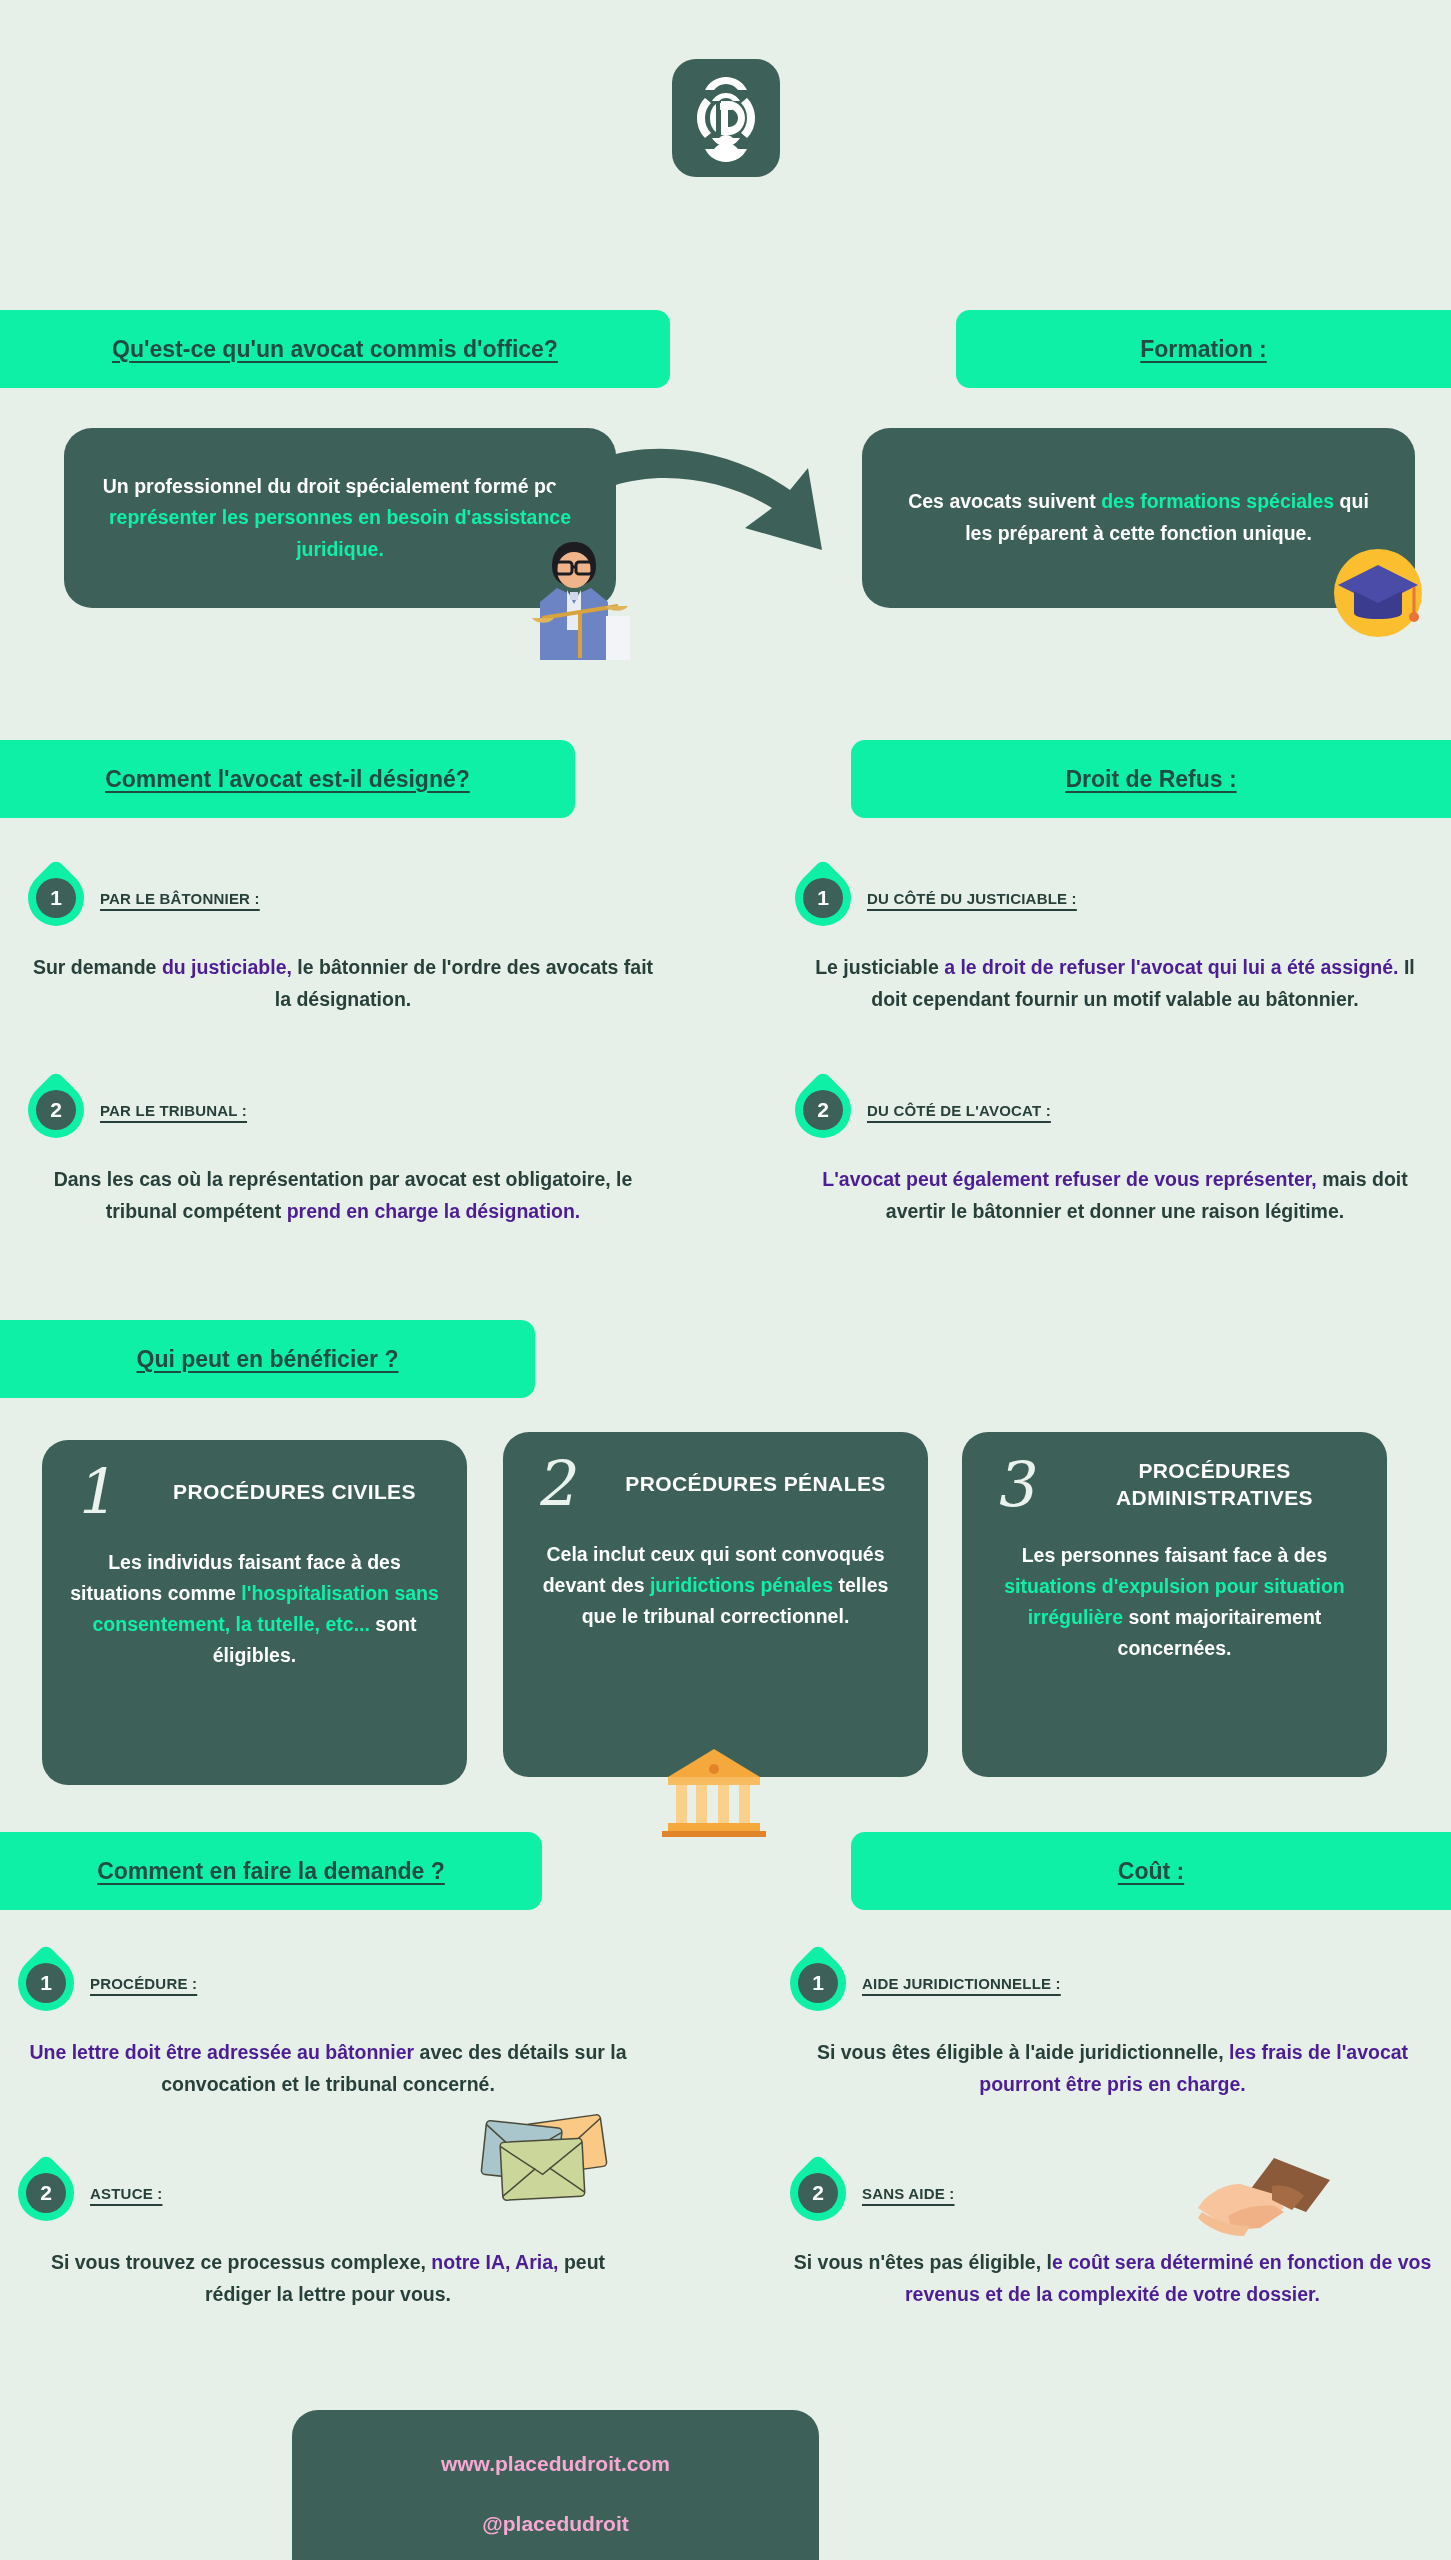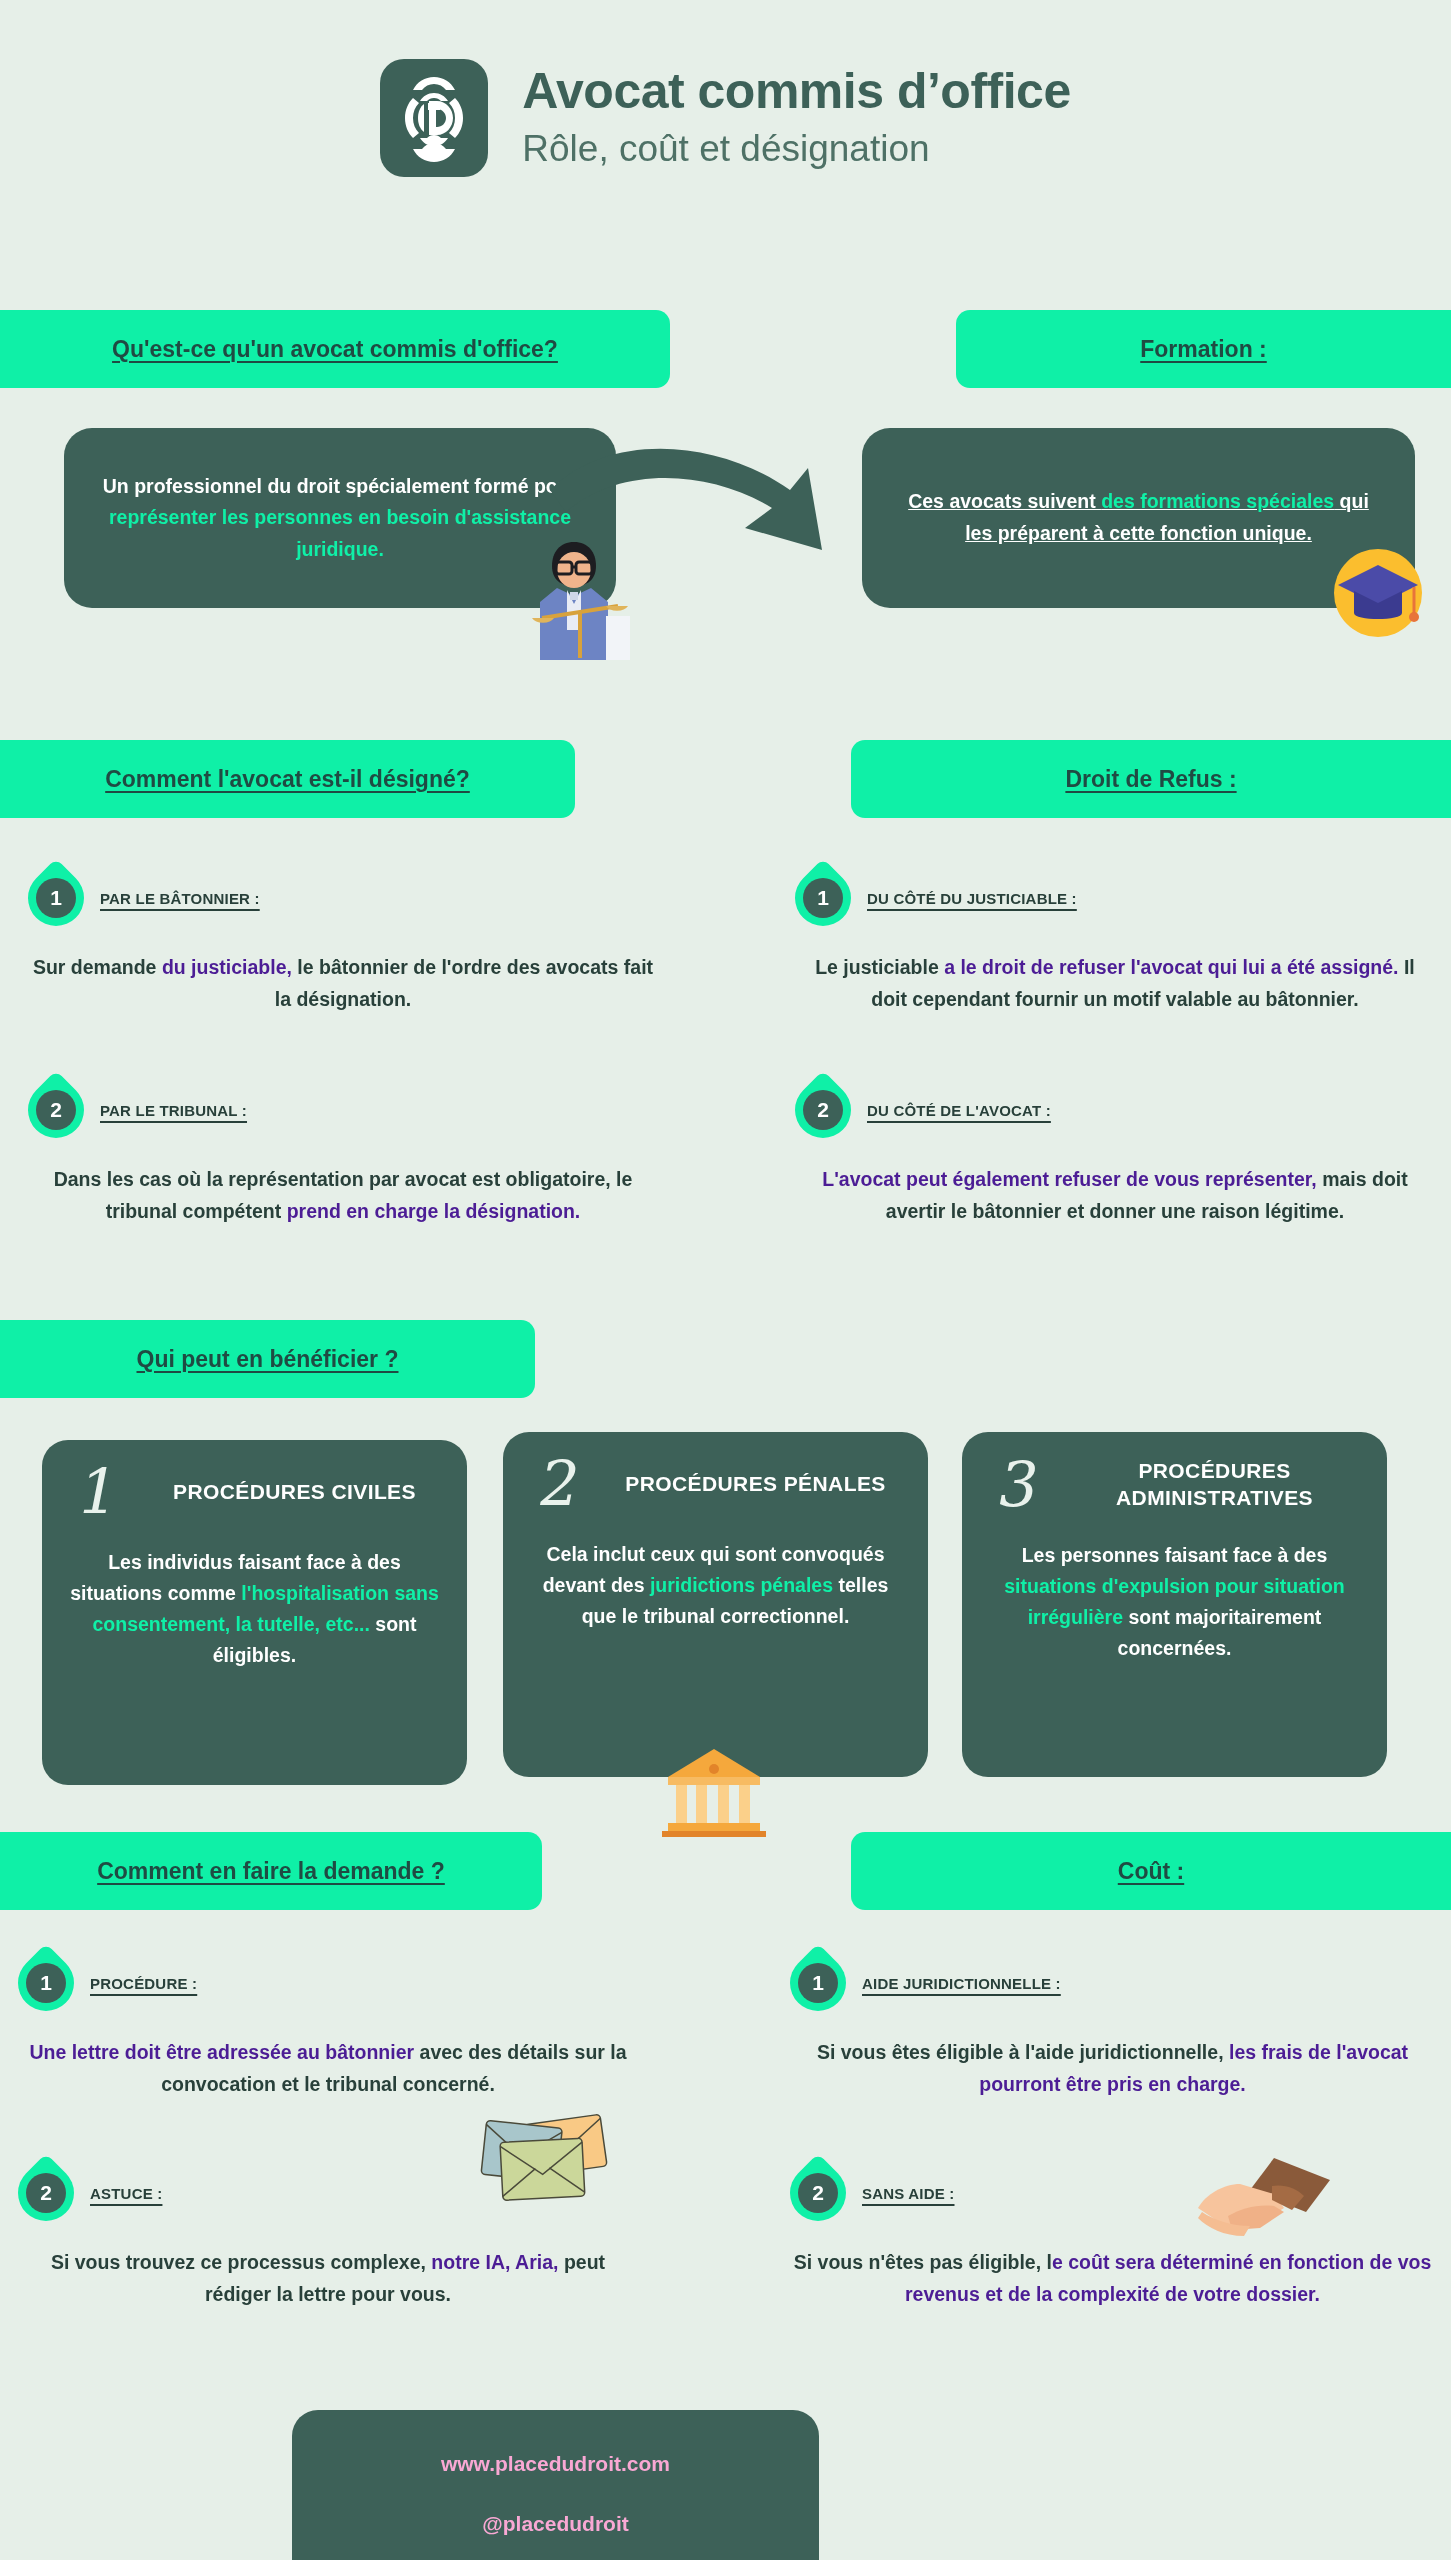--- a/index.html
+++ b/index.html
@@ -100,24 +100,20 @@
           <rect x="33" y="30" width="12" height="7"></rect>
           <path d="M10 45c0-8 3-15 8-20l6 5c-4 4-6 9-6 15s2 11 6 15l-6 5c-5-5-8-12-8-20z"></path>
           <path d="M68 45c0 8-3 15-8 20l-6-5c4-4 6-9 6-15s-2-11-6-15l6-5c5 5 8 12 8 20z"></path>
           <path d="M23 45c0-6 2-11 6-14v28c-4-3-6-8-6-14z"></path>
           <path d="M34 28h8c9 0 16 8 16 17s-7 17-16 17h-8V28zm8 8h-1v18h1c5 0 9-4 9-9s-4-9-9-9z"></path>
           <path d="M39 70c-5 0-9 2-12 6h-9c4 8 12 13 21 13s17-5 21-13h-9c-3-4-7-6-12-6z"></path>
           <path d="M39 62c-3 0-5 1-7 3h-7c3 5 8 8 14 8s11-3 14-8h-7c-2-2-4-3-7-3z"></path>
         </g>
       </svg>
     </div>
-    <div class="title-block">
-      <div class="title-main">Avocat commis d’office</div>
-      <div class="title-sub">Rôle, coût et désignation</div>
-    </div>
   </div>
 
   <div class="banner left" style="top:310px; width:690px; height:78px;">
     <span>Qu'est-ce qu'un avocat commis d'office?</span>
   </div>
 
   <div class="bubble" style="left:32px; top:428px; width:552px; height:180px; border-radius:28px 28px 28px 28px;margin-left:32px;">
     <div>
       <span>Un professionnel du droit spécialement formé pour </span><span class="hl">représenter les personnes en besoin d'assistance juridique.</span>
     </div>
@@ -142,21 +138,21 @@
     </g>
     <path d="M20 98 a12 8 0 0 0 22 0 z" fill="#e0b45a"></path>
     <path d="M94 86 a12 8 0 0 0 22 0 z" fill="#e0b45a"></path>
     <rect x="94" y="96" width="24" height="44" fill="#f2f4f8"></rect>
   </svg>
 
   <div class="banner right" style="top:310px; width:515px; height:78px;">
     <span>Formation :</span>
   </div>
 
-  <div class="bubble" style="left:862px; top:428px; width:553px; height:180px;text-decoration:underline;">
+  <div class="bubble" style="left:862px; top:428px; width:553px; height:180px;">
     <div>
       <span>Ces avocats suivent </span><span class="hl">des formations spéciales</span><span> qui les préparent à cette fonction unique.</span>
     </div>
   </div>
 
   <svg class="art" style="left:1330px; top:545px;" width="96" height="96" viewBox="0 0 96 96" aria-hidden="true">
     <circle cx="48" cy="48" r="44" fill="#fbbe2e"></circle>
     <path d="M48 20 L88 40 L48 60 L8 40 Z" fill="#4b4ba8"></path>
     <path d="M24 46 L24 68 C24 76 72 76 72 68 L72 46 L48 58 Z" fill="#3b3b90"></path>
     <path d="M84 42 L84 70" stroke="#e8743a" stroke-width="3" fill="none"></path>

